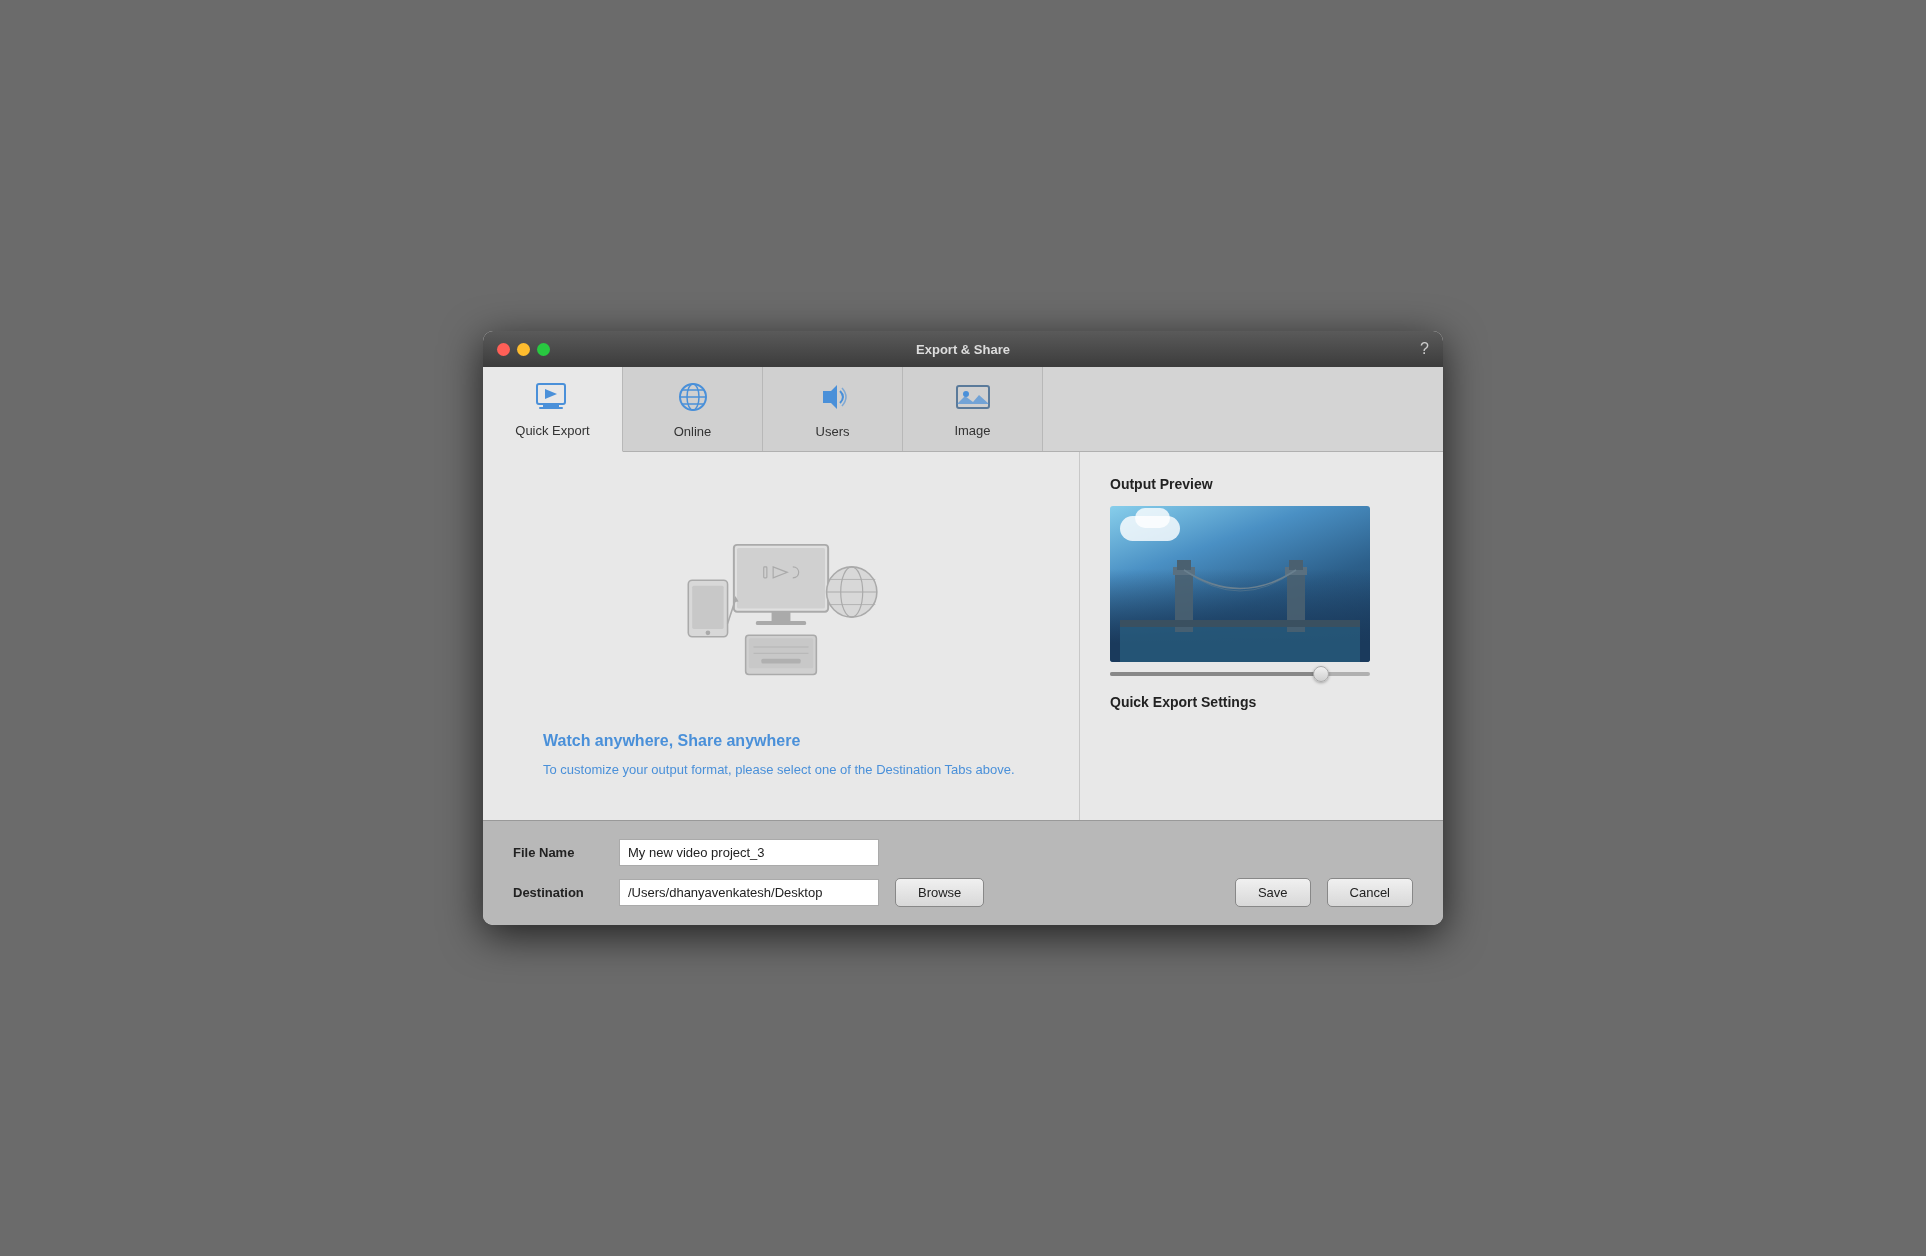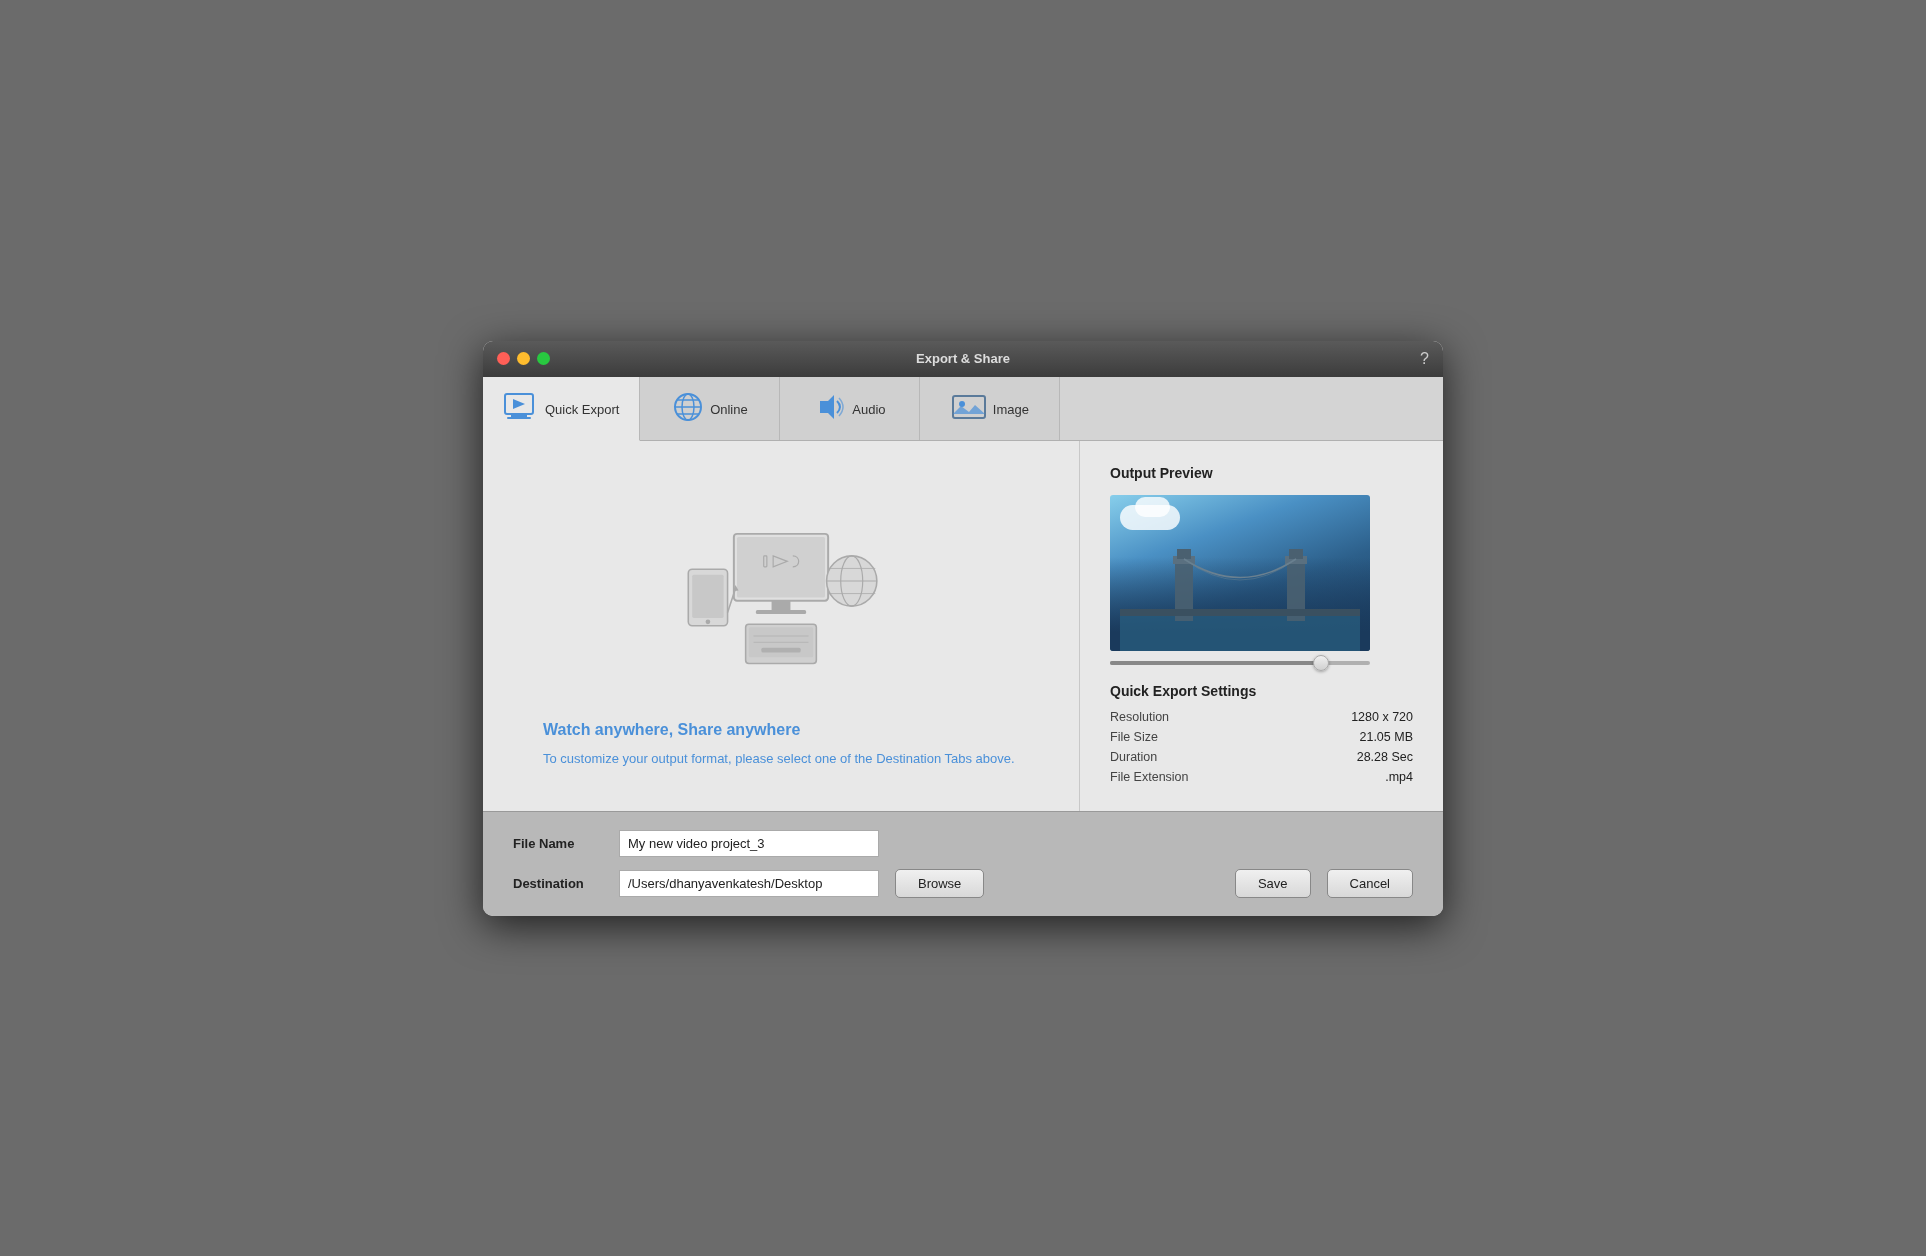--- a/index.html
+++ b/index.html
@@ -65,21 +65,21 @@
       border: none;
     }
     
     .tabs-row {
       display: flex;
       background: #d4d4d4;
       border-bottom: 1px solid #b0b0b0;
     }
     .tab {
       display: flex;
-      flex-direction: row;
+      flex-direction: column;
       align-items: center;
       justify-content: center;
       padding: 14px 20px 12px;
       min-width: 140px;
       cursor: pointer;
       border-right: 1px solid #b8b8b8;
       background: #d0d0d0;
       color: #333;
       font-size: 13px;
       font-weight: 500;
@@ -315,21 +315,21 @@
       <span>Online</span>
     </div>
     <div class="tab">
       <span class="tab-icon">
         <svg width="32" height="32" viewBox="0 0 32 32" fill="none">
           <polygon points="6,10 14,10 20,4 20,28 14,22 6,22" fill="#4a90d9"></polygon>
           <path d="M23 10 Q29 16 23 22" stroke="#4a90d9" stroke-width="2" fill="none"></path>
           <path d="M25 7 Q33 16 25 25" stroke="#4a90d9" stroke-width="1.5" fill="none" opacity="0.6"></path>
         </svg>
       </span>
-      <span>Audio</span>
+      <span>Users</span>
     </div>
     <div class="tab">
       <span class="tab-icon">
         <svg width="36" height="30" viewBox="0 0 36 30" fill="none">
           <rect x="2" y="4" width="32" height="22" rx="2" stroke="#5a7a9a" stroke-width="2" fill="none"></rect>
           <circle cx="11" cy="12" r="3" fill="#4a90d9"></circle>
           <path d="M2 22 L10 14 L18 20 L24 13 L34 22 Z" fill="#4a90d9" opacity="0.7"></path>
         </svg>
       </span>
       <span>Image</span>
@@ -408,38 +408,20 @@
       </div>
 
       <div class="slider-container">
         <div class="slider-track">
           <div class="slider-fill"></div>
           <div class="slider-thumb"></div>
         </div>
       </div>
 
       <div class="settings-title">Quick Export Settings</div>
-      <div class="settings-table">
-        <div class="settings-row">
-          <span class="settings-label">Resolution</span>
-          <span class="settings-value">1280 x 720</span>
-        </div>
-        <div class="settings-row">
-          <span class="settings-label">File Size</span>
-          <span class="settings-value">21.05 MB</span>
-        </div>
-        <div class="settings-row">
-          <span class="settings-label">Duration</span>
-          <span class="settings-value">28.28 Sec</span>
-        </div>
-        <div class="settings-row">
-          <span class="settings-label">File Extension</span>
-          <span class="settings-value">.mp4</span>
-        </div>
-      </div>
     </div>
   </div>
 
   <div class="bottom-bar">
 
     <div class="form-row">
       <span class="form-label">File Name</span>
       <input class="form-input" type="text" value="My new video project_3" style="">
     </div>
 

